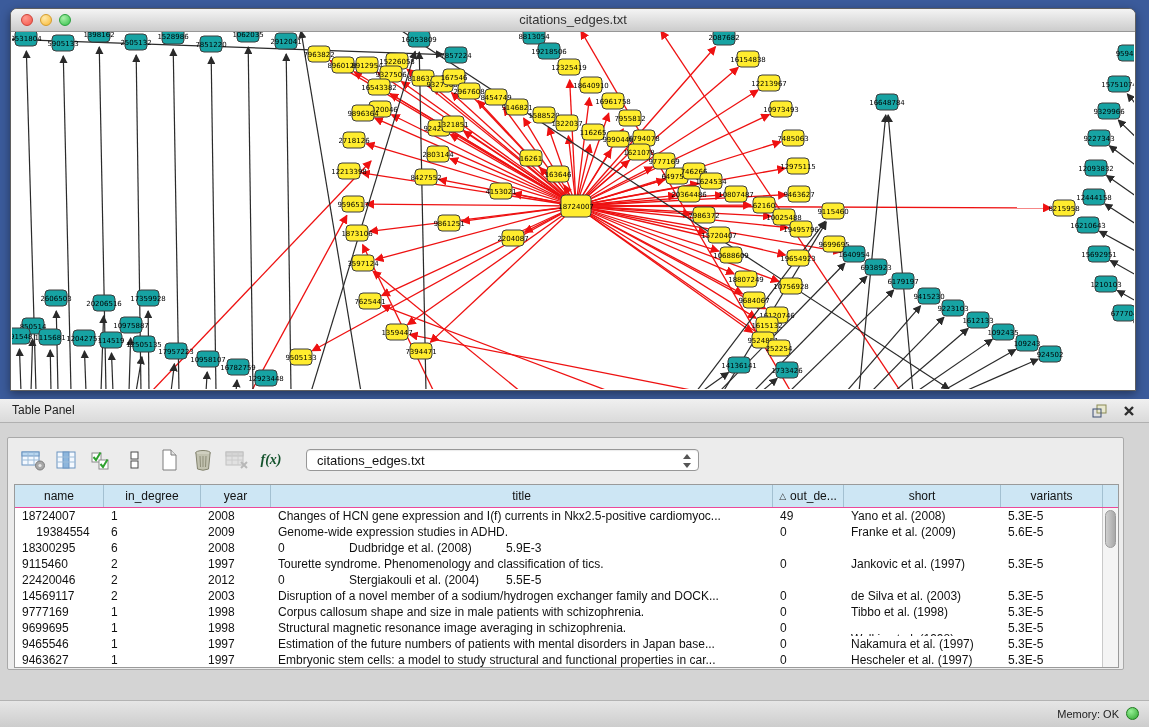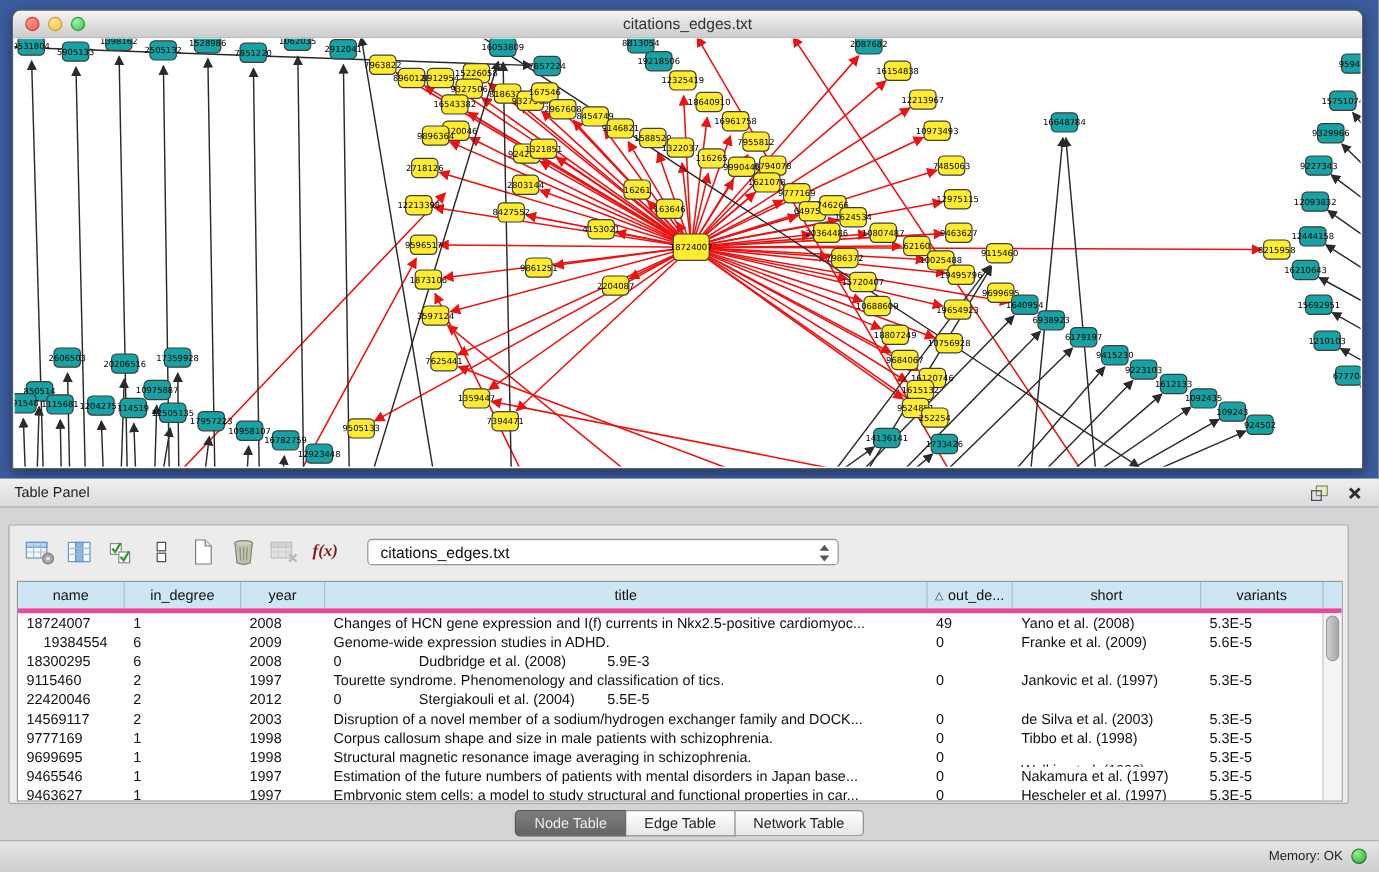--- a/index.html
+++ b/index.html
@@ -26,33 +26,33 @@
   .panel{position:absolute;left:0;top:399px;width:1149px;height:328px;background:#d4d4d4;}
   .panel-header{height:23px;background:linear-gradient(#f0f0f0,#dadada);border-bottom:1px solid #b0b0b0;position:relative;}
   .panel-title{font-size:12px;color:#222;line-height:23px;padding-left:12px;}
   .ph-icons{position:absolute;right:12px;top:4px;display:flex;gap:14px;align-items:center;}
   .ph-btn{width:16px;height:15px;display:flex;align-items:center;justify-content:center;cursor:default;}
 
   .card{position:absolute;left:7px;top:38px;width:1117px;height:233px;background:#ececec;
         border:1px solid #a9a9a9;border-radius:2px;box-sizing:border-box;}
   .toolbar{height:44px;display:flex;align-items:center;padding-left:10px;}
   .tbtn{width:30px;height:30px;display:flex;align-items:center;justify-content:center;margin-right:4px;}
-  .fx{font:italic bold 14px "Liberation Serif",serif;color:#7f1d1d;}
+  .fx{font:italic bold 14px "Liberation Serif",serif;color:#14532d;}
   .dropdown{width:393px;height:22px;background:#fff;border:1px solid #979797;border-radius:4px;
             margin-left:16px;position:relative;font-size:13px;line-height:22px;padding-left:10px;
             color:#111;box-sizing:border-box;box-shadow:inset 0 1px 1px rgba(0,0,0,.08);}
   .dd-stepper{position:absolute;right:6px;top:3px;width:9px;height:16px;}
   .dd-stepper .up{position:absolute;top:1px;left:0;width:0;height:0;
         border-left:4.5px solid transparent;border-right:4.5px solid transparent;border-bottom:5px solid #555;}
   .dd-stepper .down{position:absolute;bottom:1px;left:0;width:0;height:0;
         border-left:4.5px solid transparent;border-right:4.5px solid transparent;border-top:5px solid #555;}
 
   .table{position:absolute;left:6px;top:46px;width:1105px;height:184px;background:#fff;
          border:1px solid #9a9a9a;box-sizing:border-box;display:flex;flex-direction:column;}
-  .thead{display:flex;height:22px;background:#cde6f4;border-bottom:4px solid #ec4899;flex:none;}
+  .thead{display:flex;height:22px;background:#cde6f4;border-bottom:1px solid #ec4899;flex:none;}
   .th{box-sizing:border-box;border-right:1px solid #a3c0d1;font-size:12px;color:#111;
       display:flex;justify-content:center;align-items:center;gap:4px;overflow:hidden;white-space:nowrap;}
   .sort{font-size:9px;color:#333;}
   .tbody{flex:1;position:relative;overflow:hidden;}
   .tr{display:flex;height:16px;}
   .td{box-sizing:border-box;padding-left:7px;font-size:12px;line-height:16px;
       white-space:nowrap;overflow:hidden;color:#111;}
   .vscroll{position:absolute;right:0;top:0;bottom:0;width:15px;background:#f4f4f4;border-left:1px solid #c9c9c9;}
   .vthumb{position:absolute;left:2px;right:2px;top:2px;height:38px;border-radius:6px;
           background:linear-gradient(90deg,#cfcfcf,#a8a8a8);border:1px solid #9a9a9a;box-sizing:border-box;}
@@ -916,23 +916,18 @@
               <div class="td" style="width: 102px;">5.3E-5</div>
             </div>
           </div>
         <div class="vscroll">
           <div class="vthumb"></div>
         </div>
       </div>
     </div>
   </div>
 
-  <div class="tabs-row">
-      <div class="seg sel">Node Table</div>
-      <div class="seg">Edge Table</div>
-      <div class="seg">Network Table</div>
-    </div>
 
   <div class="statusbar">
     <span class="mem">Memory: OK</span>
     <span class="orb"></span>
   </div>
 </div>
 
 </body></html>

